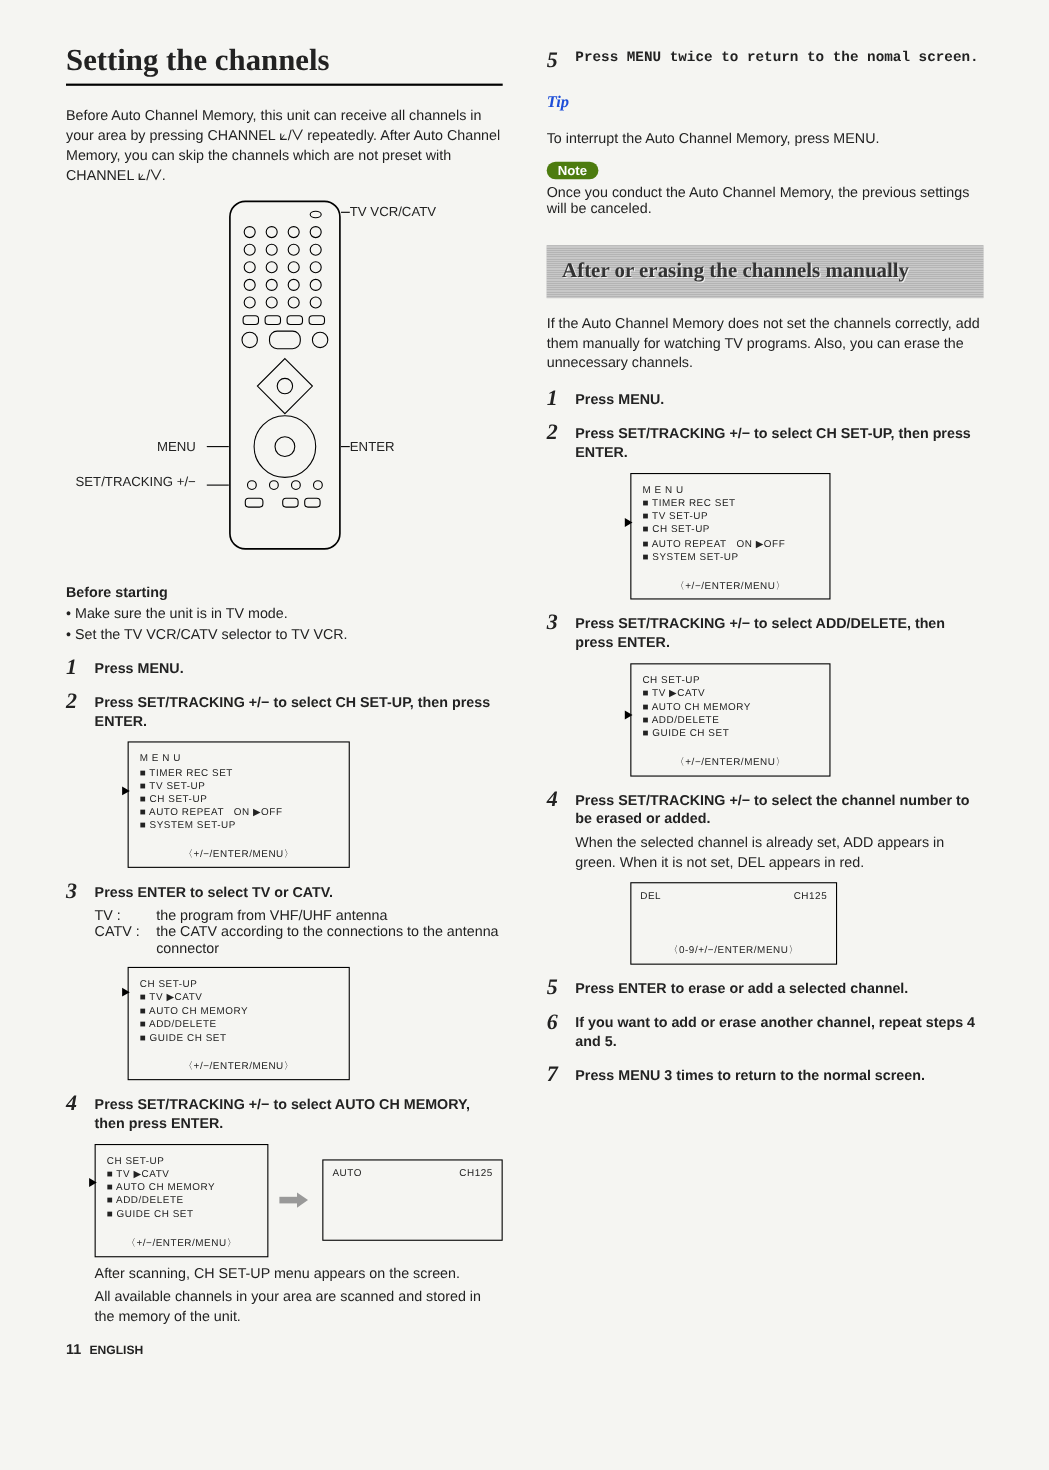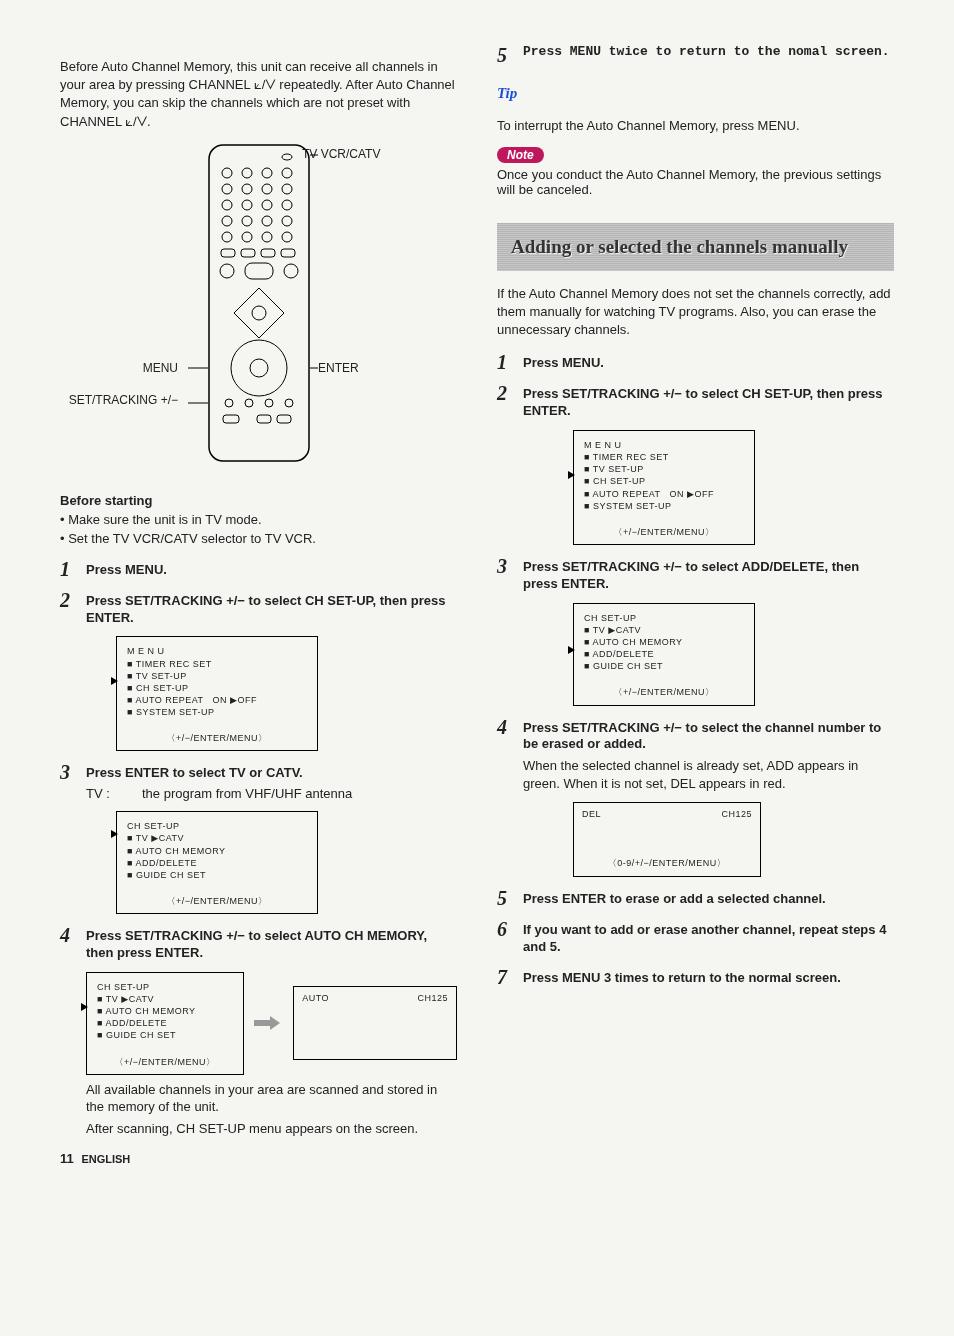--- a/index.html
+++ b/index.html
@@ -172,27 +172,26 @@
   .tip-label {
     font-family: Georgia, serif;
     font-style: italic;
     font-size: 15px;
     font-weight: bold;
     color: #1d4ed8;
     margin: 18px 0 16px 0;
   }
   .note-badge {
     display: inline-block;
-    background: #be185d;
+    background: #4d7c0f;
     color: #fff;
     border-radius: 10px;
     padding: 1px 10px;
     font-size: 12px;
     font-weight: bold;
-    font-style: italic;
     margin: 14px 0 4px 0;
   }
   .section-heading {
     background: #bfbfbf;
     background-image: repeating-linear-gradient(0deg, #c8c8c8 0 1px, #b4b4b4 1px 2px);
     padding: 12px 14px;
     margin: 26px 0 14px 0;
     font-family: Georgia, serif;
     font-size: 19px;
     font-weight: bold;
@@ -211,20 +210,21 @@
     font-weight: bold;
     font-size: 11px;
     margin-left: 4px;
   }
 </style>
 </head>
 <body>
 
 <div class="page">
   <div class="col">
+    <h1>Setting the channels</h1>
 
     <div class="intro">Before Auto Channel Memory, this unit can receive all channels in your area by pressing CHANNEL ⟀/⋁ repeatedly. After Auto Channel Memory, you can skip the channels which are not preset with CHANNEL ⟀/⋁.</div>
 
     <div class="remote-wrap">
       <svg class="remote-svg" width="120" height="320" viewBox="0 0 120 320">
         <rect x="10" y="2" width="100" height="316" rx="14" fill="none" stroke="#000" stroke-width="1.5"></rect>
 
         <ellipse cx="88" cy="14" rx="5" ry="3" fill="none" stroke="#000"></ellipse>
 
         <g fill="none" stroke="#000">
@@ -279,21 +279,21 @@
             <circle cx="70" cy="260" r="4"></circle>
             <circle cx="90" cy="260" r="4"></circle>
         </g>
 
         <g fill="none" stroke="#000">
           <rect x="24" y="272" width="16" height="8" rx="3"></rect>
           <rect x="58" y="272" width="14" height="8" rx="3"></rect>
             <rect x="78" y="272" width="14" height="8" rx="3"></rect>
         </g>
       </svg>
-      <div class="remote-label" style="left:242px; top:4px;">TV VCR/CATV</div>
+      <div class="remote-label" style="left:258px; top:4px;">TV VCR/CATV</div>
       <div class="remote-label" style="left:58px; top:218px; text-align:right; width:60px;">MENU</div>
       <div class="remote-label" style="left:258px; top:218px;">ENTER</div>
       <div class="remote-label" style="left:8px; top:250px; text-align:right; width:110px; line-height:1.2;">SET/TRACKING +/−</div>
 
       <svg style="position:absolute; left:0; top:0;" width="420" height="320">
         <line x1="250" y1="12" x2="258" y2="12" stroke="#000"></line>
         <line x1="128" y1="225" x2="148" y2="225" stroke="#000"></line>
         <line x1="250" y1="225" x2="258" y2="225" stroke="#000"></line>
         <line x1="128" y1="260" x2="148" y2="260" stroke="#000"></line>
       </svg>
@@ -318,20 +318,24 @@
           <div class="menu-line">■ SYSTEM SET-UP</div>
           <div class="footer-line">〈+/−/ENTER/MENU〉</div>
         </div>
       </li>
       <li>
         <div class="step-title">Press ENTER to select TV or CATV.</div>
         <div class="defs">
           <div class="def-row">
               <div class="def-label">TV :</div>
               <div class="def-text">the program from VHF/UHF antenna</div>
+            </div>
+          <div class="def-row">
+              <div class="def-label">CATV :</div>
+              <div class="def-text">the CATV according to the connections to the antenna connector</div>
             </div>
         </div>
         <div class="screen-menu has-cursor" style="--cursor-top:18px;">
           <div class="menu-line">CH SET-UP</div>
           <div class="menu-line">■ TV ▶CATV</div>
           <div class="menu-line">■ AUTO CH MEMORY</div>
           <div class="menu-line">■ ADD/DELETE</div>
           <div class="menu-line">■ GUIDE CH SET</div>
           <div class="footer-line">〈+/−/ENTER/MENU〉</div>
         </div>
@@ -349,22 +353,22 @@
           </div>
           <div class="arrow"></div>
           <div class="status-screen">
             <div class="status-row">
               <span>AUTO</span>
               <span>CH125</span>
             </div>
             <div style="height:50px;"></div>
           </div>
         </div>
+        <div class="step-body">After scanning, CH SET-UP menu appears on the screen.</div>
         <div class="step-body">All available channels in your area are scanned and stored in the memory of the unit.</div>
-        <div class="step-body">After scanning, CH SET-UP menu appears on the screen.</div>
       </li>
     </ol>
 
     <div class="page-foot">
       <span class="pn">11</span>
       <span class="lang">ENGLISH</span>
     </div>
   </div>
 
   <div class="col">
@@ -373,21 +377,21 @@
       <div style="font-family:Georgia,serif; font-style:italic; font-size:20px; font-weight:bold; width:26px;">5</div>
       <div class="step-title" style="flex:1;font-family:Liberation Mono, monospace;">Press MENU twice to return to the nomal screen.</div>
     </div>
 
     <div class="tip-label">Tip</div>
     <div>To interrupt the Auto Channel Memory, press MENU.</div>
 
     <div class="note-badge">Note</div>
     <div>Once you conduct the Auto Channel Memory, the previous settings will be canceled.</div>
 
-    <div class="section-heading">Adding or selected the channels manually</div>
+    <div class="section-heading">After or erasing the channels manually</div>
     <div style="line-height:1.4;">If the Auto Channel Memory does not set the channels correctly, add them manually for watching TV programs. Also, you can erase the unnecessary channels.</div>
 
     <ol class="steps">
       <li>
         <div class="step-title">Press MENU.</div>
       </li>
       <li>
         <div class="step-title">Press SET/TRACKING +/− to select CH SET-UP, then press ENTER.</div>
         <div class="screen-menu has-cursor" style="--cursor-top:40px; margin-left:50px; width:160px;">
           <div class="menu-line">M E N U</div>

